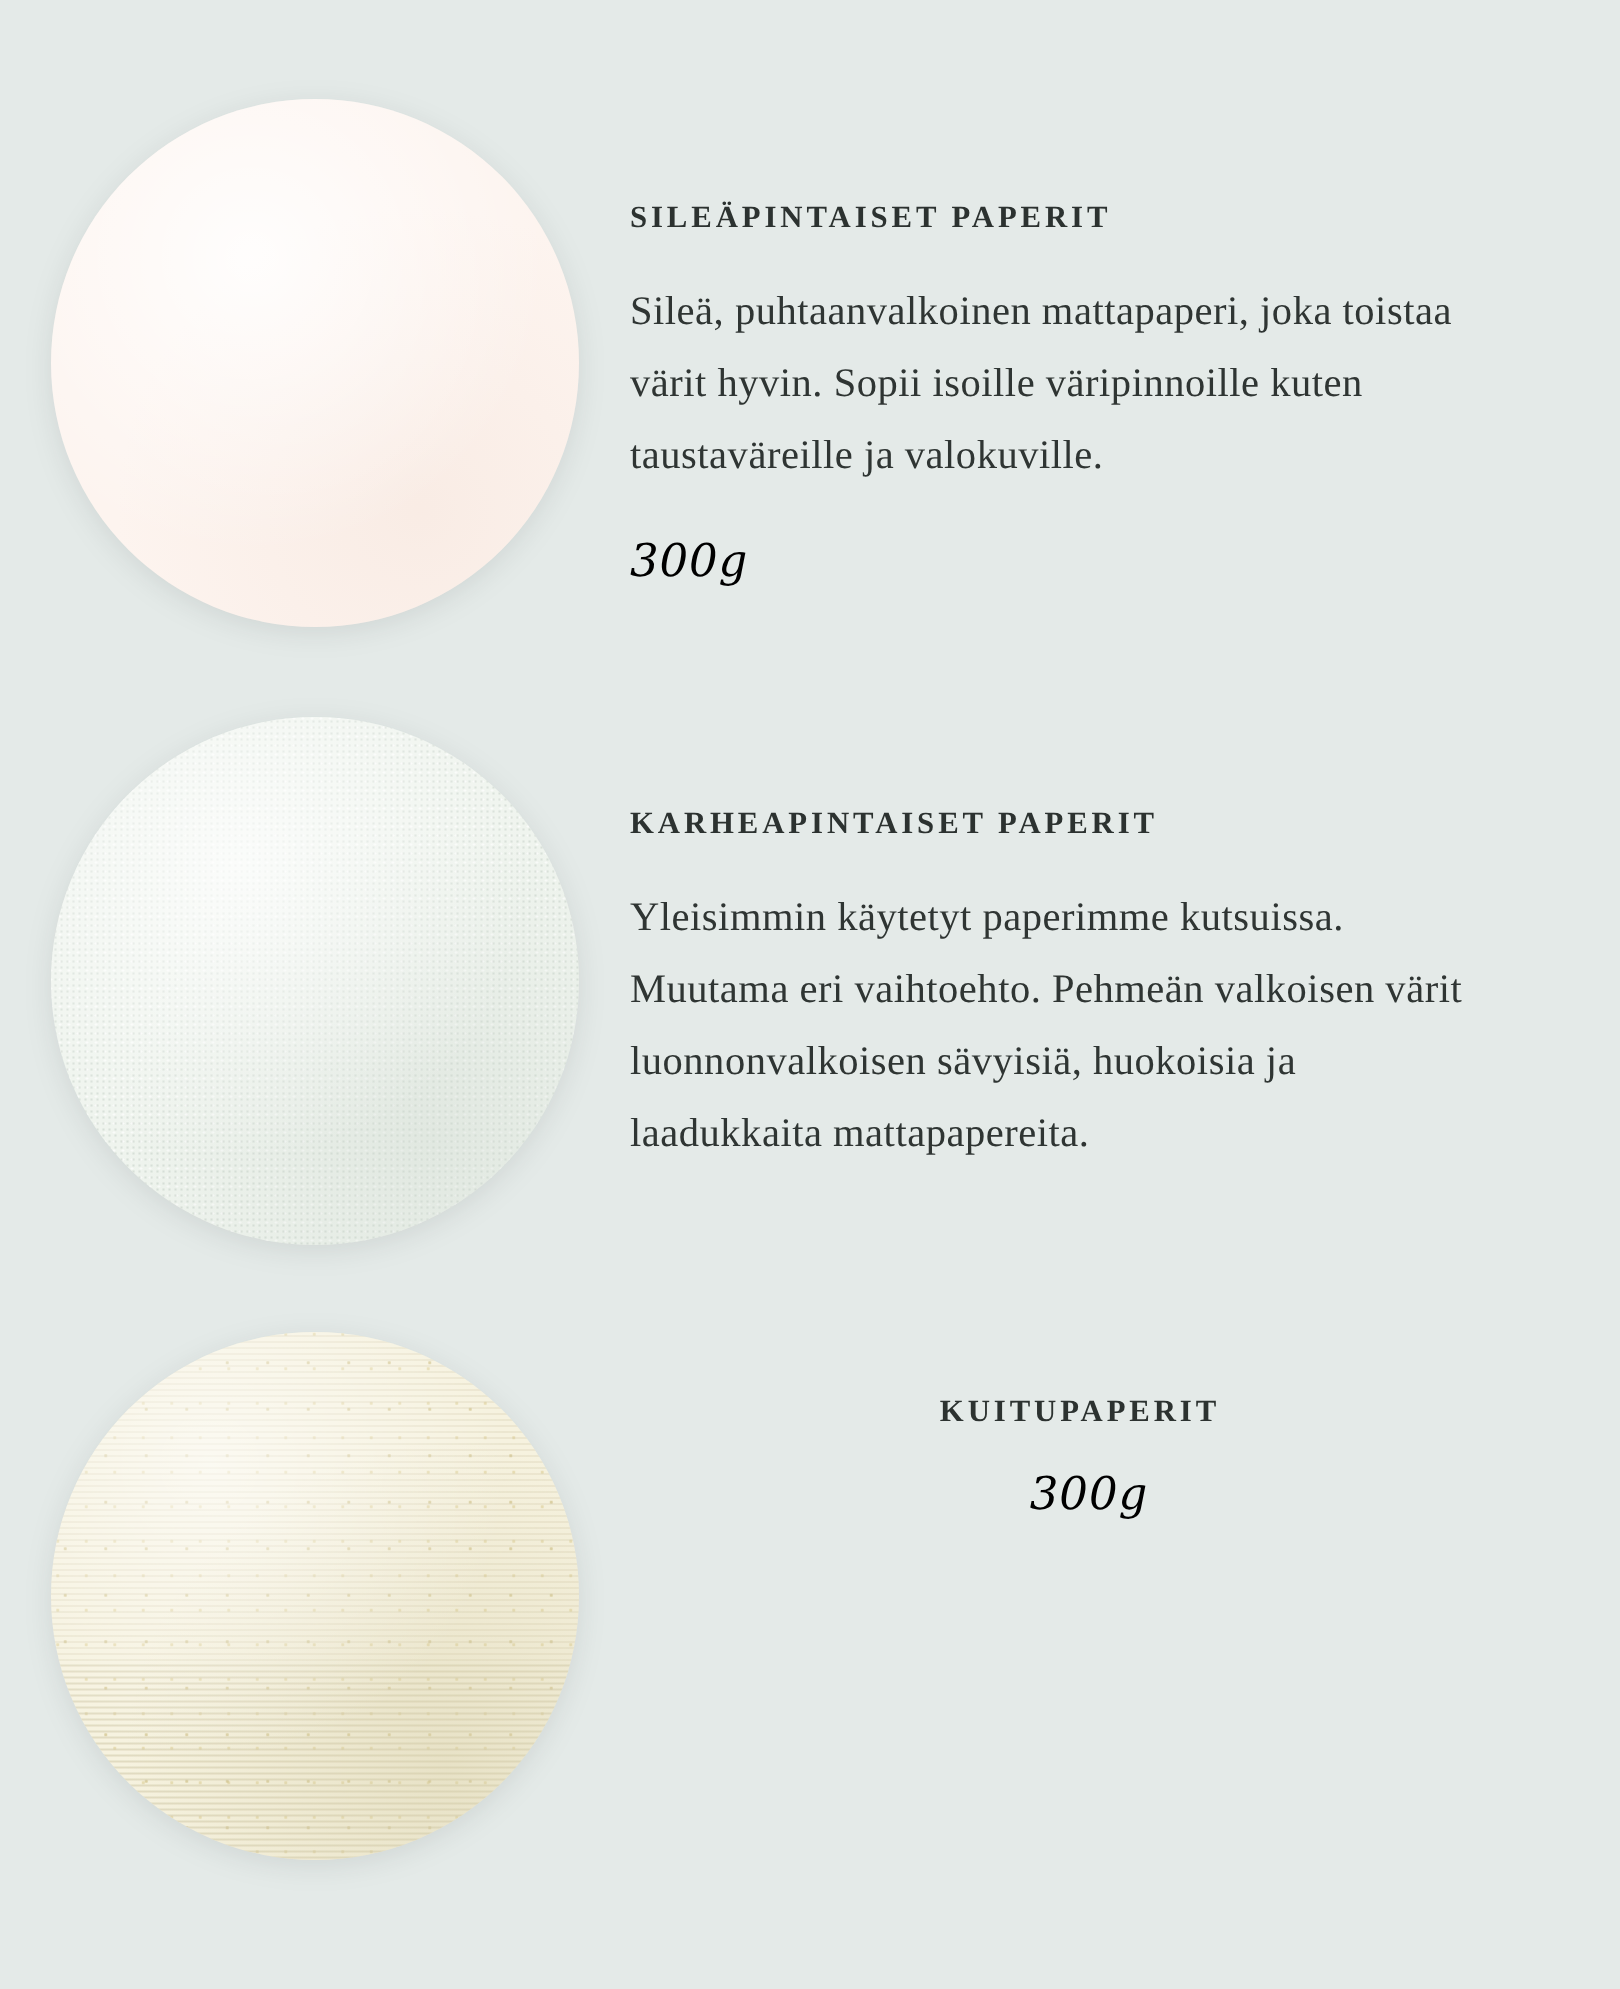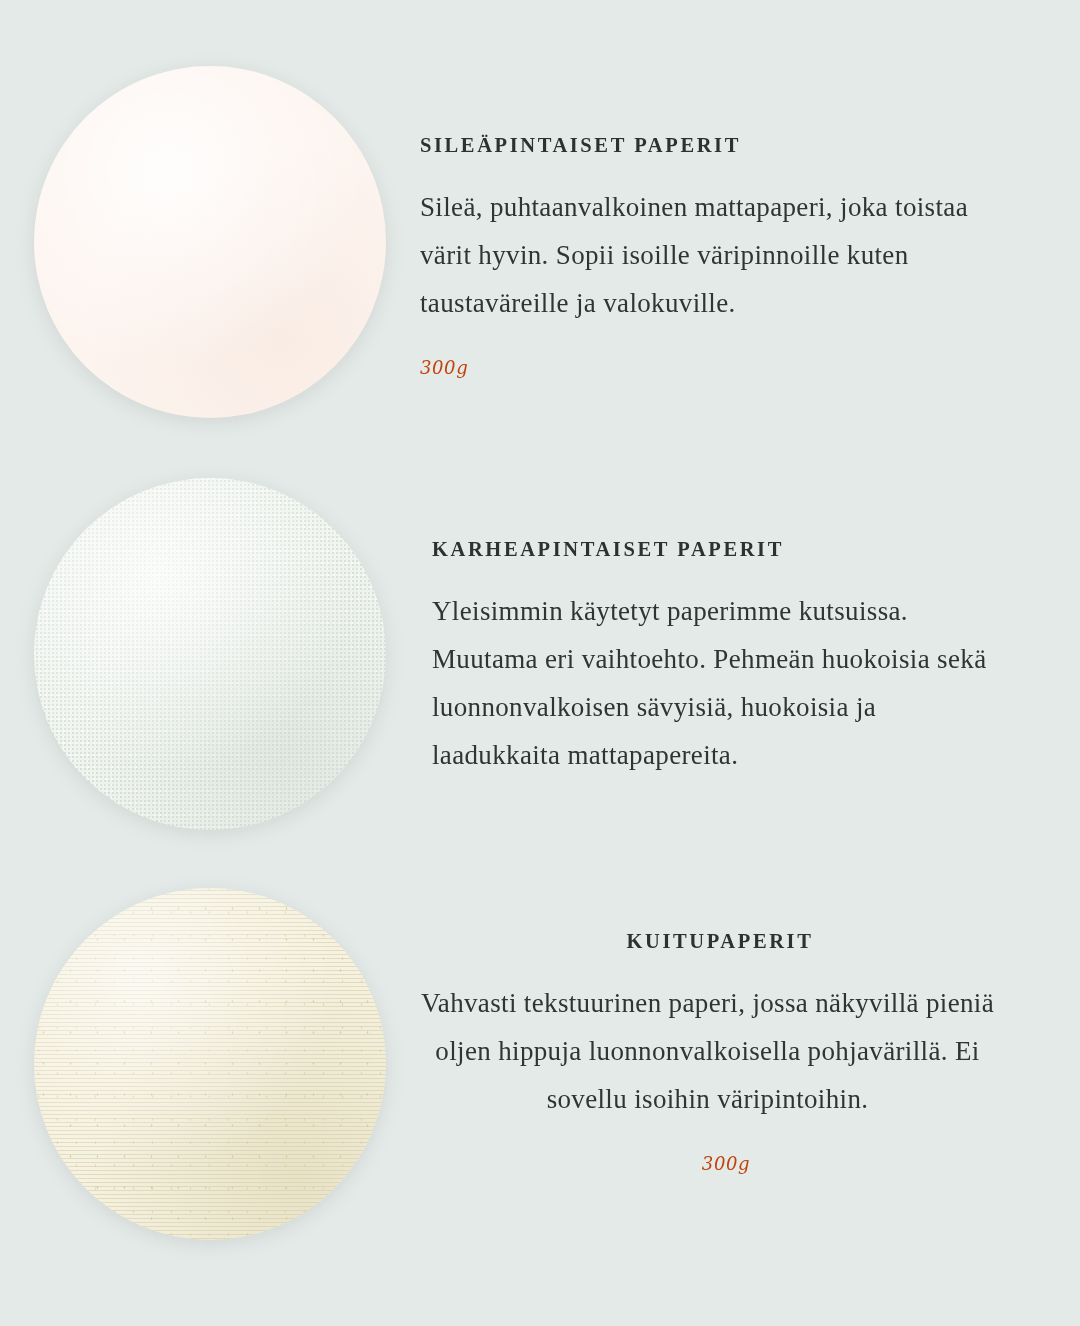--- a/index.html
+++ b/index.html
@@ -137,37 +137,37 @@
     line-height: 1.78;
     color: #2f3533;
     letter-spacing: 0.35px;
     margin: 0 0 30px 0;
     max-width: 575px;
   }
 
   .weight {
     font-family: "DejaVu Serif", serif;
     font-style: italic;
-    font-size: 18px;
-    color: #c2410c;
+    font-size: 30px;
+    color: #000000;
     letter-spacing: 0.6px;
     margin: 0;
   }
 
   .weight.indent {
     padding-left: 12px;
   }
 
   
   #row-smooth { top: 66px; }
   #row-rough  { top: 478px; }
   #row-fibre  { top: 888px; text-align: center; }
 
   #row-smooth .info { padding-top: 68px; }
-  #row-rough  .info { padding-top: 60px; margin-left: 12px; }
+  #row-rough  .info { padding-top: 60px; }
   #row-fibre  .info { padding-top: 42px; }
 </style>
 </head>
 <body>
 
 <div class="page">
 
   <div class="row" id="row-smooth">
     <div class="swatch-wrap">
       <div class="swatch smooth"></div>
@@ -178,28 +178,27 @@
       <p class="weight">300g</p>
     </div>
   </div>
 
   <div class="row" id="row-rough">
     <div class="swatch-wrap">
       <div class="swatch rough"></div>
     </div>
     <div class="info">
       <h2 class="heading">KARHEAPINTAISET PAPERIT</h2>
-      <p class="desc">Yleisimmin käytetyt paperimme kutsuissa. Muutama eri vaihtoehto. Pehmeän huokoisia sekä luonnonvalkoisen sävyisiä, huokoisia ja laadukkaita mattapapereita.</p>
+      <p class="desc">Yleisimmin käytetyt paperimme kutsuissa. Muutama eri vaihtoehto. Pehmeän valkoisen värit luonnonvalkoisen sävyisiä, huokoisia ja laadukkaita mattapapereita.</p>
     </div>
   </div>
 
   <div class="row" id="row-fibre">
     <div class="swatch-wrap">
       <div class="swatch fibre"></div>
     </div>
     <div class="info">
       <h2 class="heading">KUITUPAPERIT</h2>
-      <p class="desc">Vahvasti tekstuurinen paperi, jossa näkyvillä pieniä oljen hippuja luonnonvalkoisella pohjavärillä. Ei sovellu isoihin väripintoihin.</p>
       <p class="weight indent">300g</p>
     </div>
   </div>
 
 </div>
 
 </body></html>

